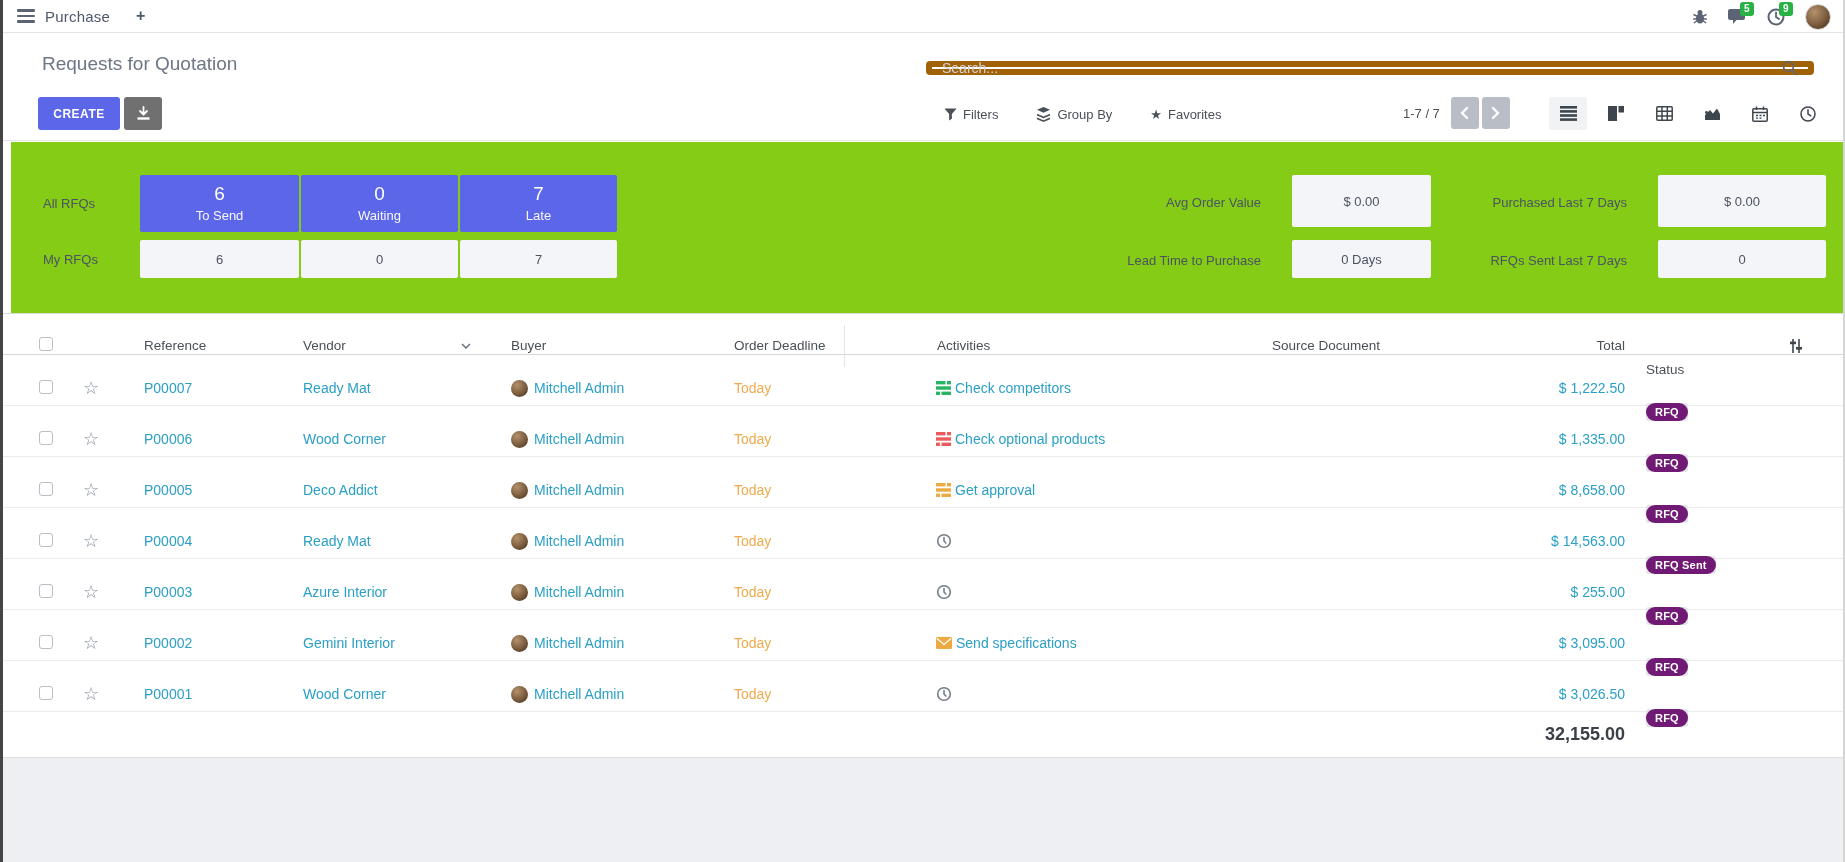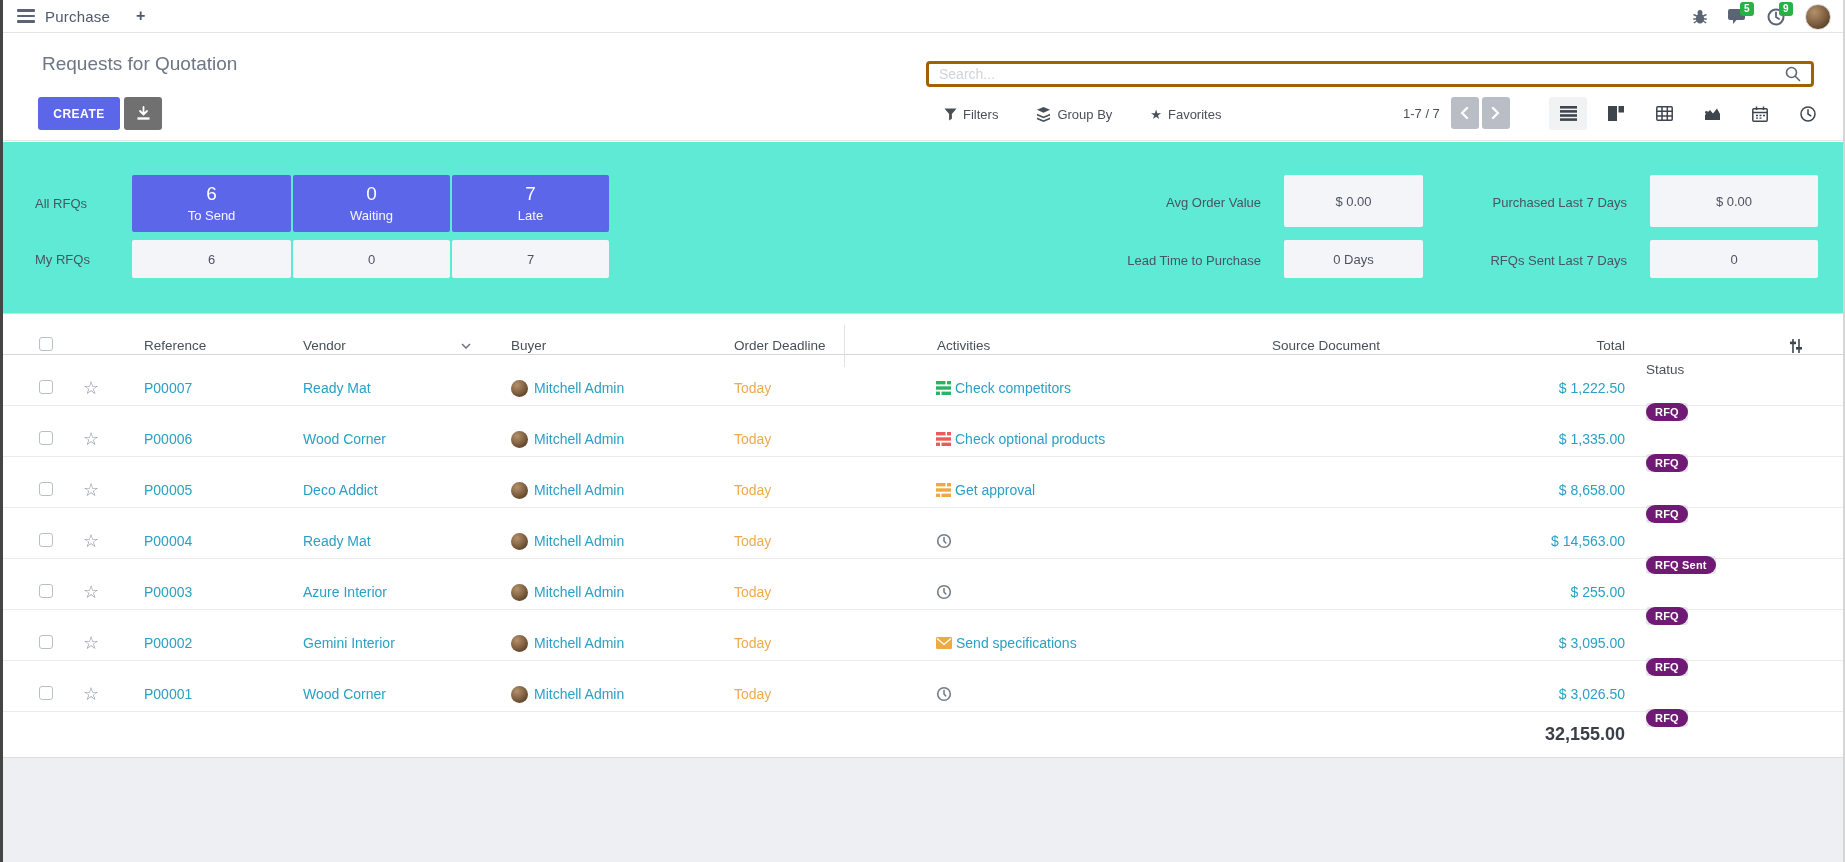--- a/index.html
+++ b/index.html
@@ -24,39 +24,39 @@
 
   
   .control-panel { position:absolute; left:0; top:34px; right:0; height:107px; background:#fff;
                    border-bottom:1px solid #e6e6e6; }
   .cp-title { position:absolute; left:39px; top:19px; font-size:19px; color:#6d7684; }
   .btn-create { position:absolute; left:35px; top:63px; width:82px; height:33px; background:#5c66e8;
                 color:#fff; font-size:12px; font-weight:bold; letter-spacing:.5px; border:none; border-radius:3px; cursor:pointer;
                 font-family:"Liberation Sans", sans-serif; }
   .btn-export { position:absolute; left:121px; top:63px; width:38px; height:33px; background:#707070;
                 border:none; border-radius:3px; cursor:pointer; display:flex; align-items:center; justify-content:center; }
-  .search-box { position:absolute; left:923px; top:27px; width:888px; height:26px; border:3px solid #a16207;
+  .search-box { position:absolute; left:923px; top:27px; width:888px; height:14px; border:6px solid #a16207;
                 border-radius:4px; background:#fff; display:flex; align-items:center; }
   .search-input { flex:1; border:none; outline:none; font-size:14px; padding:0 10px; color:#333;
                   font-family:"Liberation Sans", sans-serif; background:transparent; }
   .search-input::placeholder { color:#d0d3d8; }
   .search-mag { margin-right:10px; display:inline-flex; cursor:pointer; }
   .filter-row { position:absolute; left:941px; top:66px; height:28px; display:flex; align-items:center; gap:38px; }
   .filter-item { display:flex; align-items:center; gap:6px; font-size:13px; color:#4a5058; cursor:pointer; }
   .fav-star { font-size:13px; color:#4a5058; }
   .pager { position:absolute; top:63px; left:1400px; display:flex; align-items:center; }
   .pager-text { font-size:13px; color:#4a5058; margin-right:8px; }
   .pager-btn { width:28px; height:32px; background:#b8bdc6; border:none; border-radius:3px; cursor:pointer;
                display:inline-flex; align-items:center; justify-content:center; margin-left:3px; }
   .view-switcher { position:absolute; top:63px; left:1546px; height:33px; display:flex; align-items:center; gap:10px; }
   .vs-btn { width:38px; height:33px; display:flex; align-items:center; justify-content:center; border-radius:3px; cursor:pointer; }
   .vs-btn.active { background:#f1f2f4; }
 
   
-  .dashboard { position:absolute; left:0; top:142px; right:0; height:171px; background:#5eead4; }
+  .dashboard { position:absolute; left:8px; top:142px; right:0; height:171px; background:#84cc16; }
   .dash-label { position:absolute; font-size:13px; color:#4c5362; }
   .card { position:absolute; top:33px; height:57px; background:#5c66e8; color:#fff; text-align:center;
           border-radius:2px; cursor:pointer; padding-top:8px; }
   .card .num { font-size:19px; line-height:22px; }
   .card .lbl { font-size:13px; margin-top:3px; opacity:.95; }
   .mybox { position:absolute; top:98px; height:38px; background:#f4f5f8; border-radius:2px;
            display:flex; align-items:center; justify-content:center; font-size:13px; color:#4c5362; cursor:pointer; }
   .kpi-label { position:absolute; font-size:13px; color:#4c5362; text-align:right; }
   .kpi-box { position:absolute; background:#f4f5f8; border-radius:2px; display:flex; align-items:center;
              justify-content:center; font-size:13px; color:#4c5362; }

